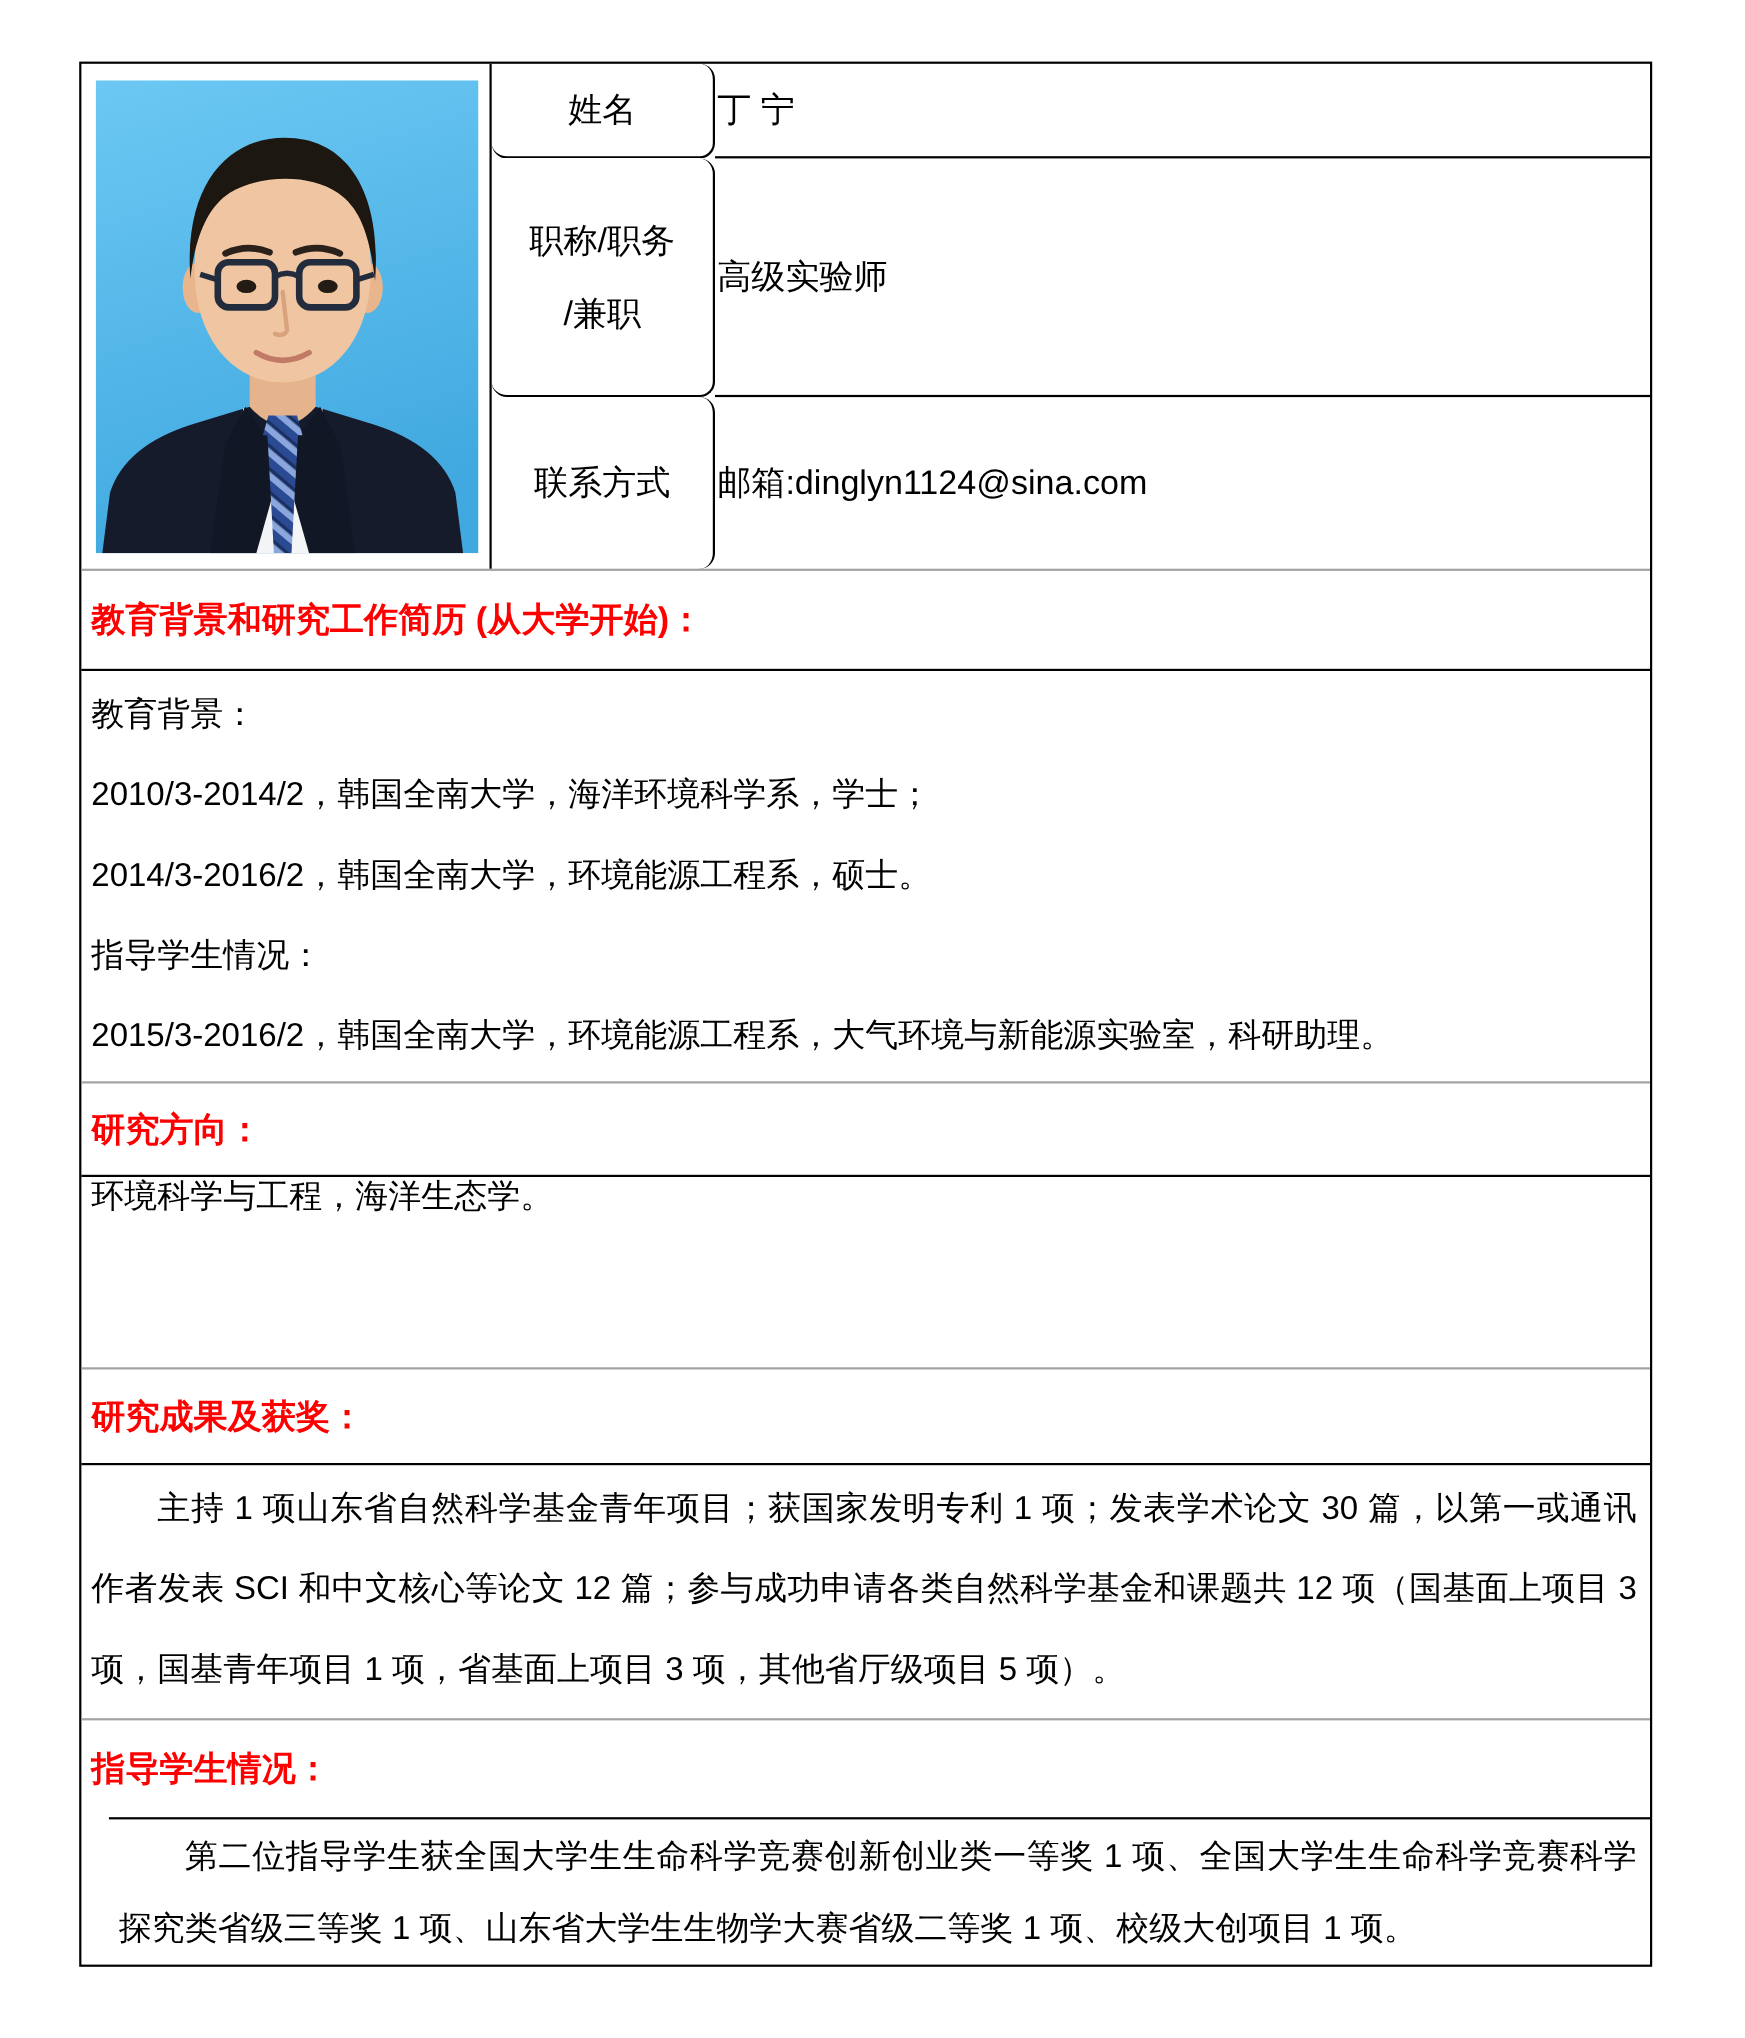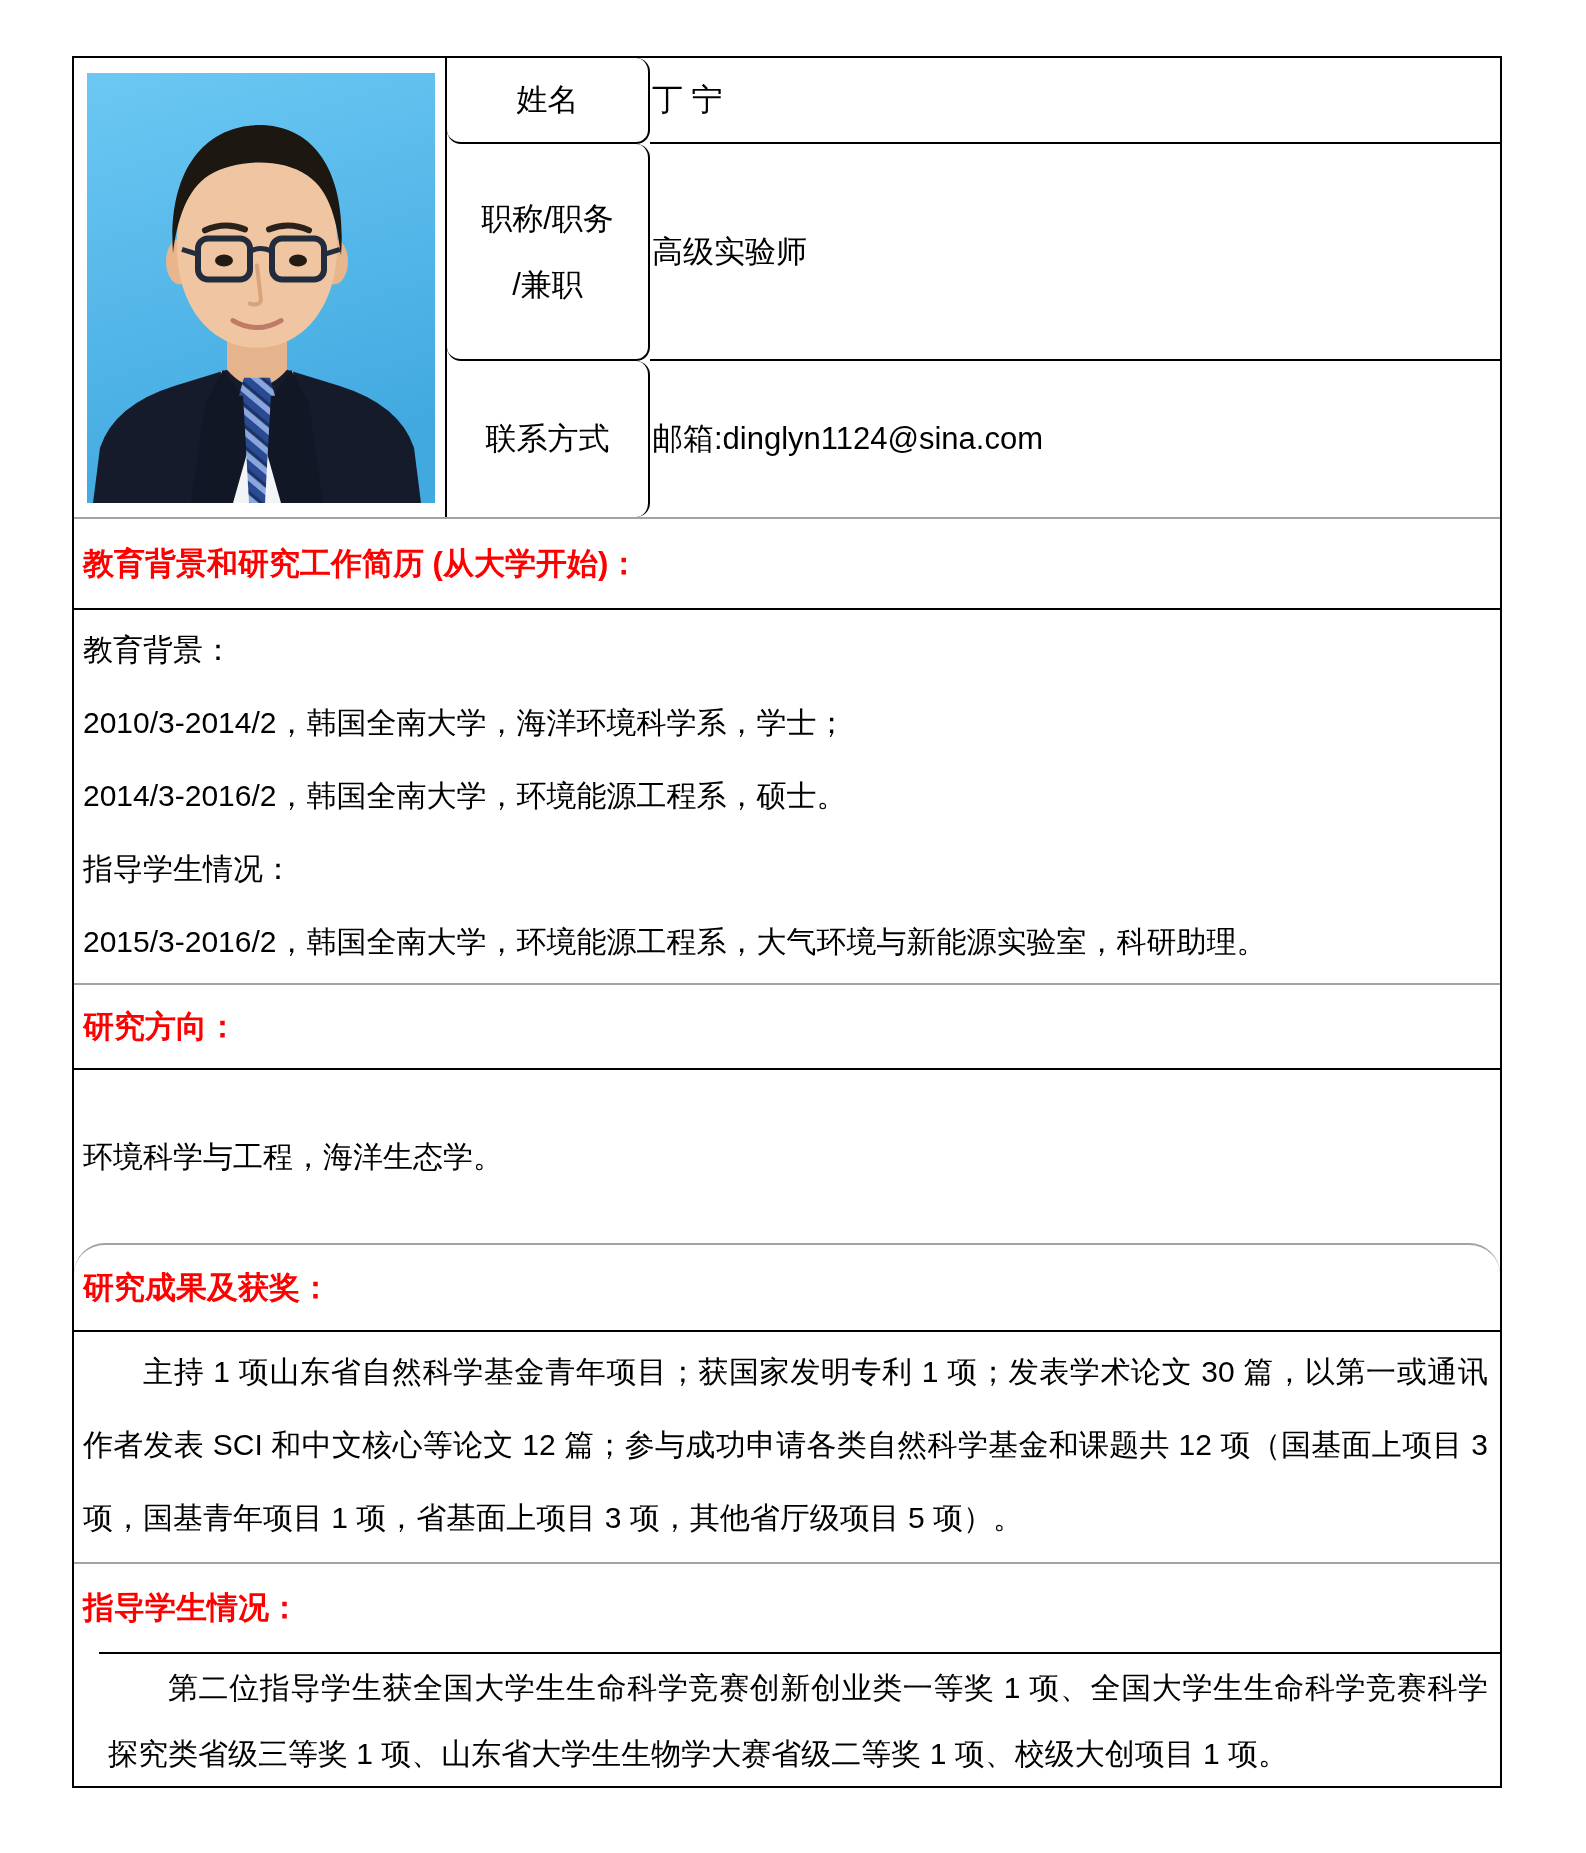--- a/index.html
+++ b/index.html
@@ -13,26 +13,26 @@
               padding:15px 10px 14px 13px;}
   .photo-cell svg{width:100%;height:100%;display:block;}
   .cell{box-sizing:border-box;display:flex;align-items:center;font-size:31px;}
   .label-cell{border-right:2px solid #000;flex-direction:column;justify-content:center;text-align:center;border-radius:14px;}
   .label-line{line-height:66px;white-space:nowrap;}
   .value-cell{padding-left:2px;white-space:nowrap;}
   .rb{border-bottom:2px solid #000;}
   
   .sec-title{border-top:2px solid #a3a3a3;box-sizing:border-box;display:flex;align-items:center;
              padding-left:9px;color:#ff0000;font-weight:700;font-size:31px;}
-  .t-edu{height:91px;} .t-dir{height:85px;} .t-ach{height:87px;border-radius:31px;} .t-stu{height:90px;}
+  .t-edu{height:91px;} .t-dir{height:85px;} .t-ach{height:87px;} .t-stu{height:90px;}
   .sec-body{border-top:2px solid #000;box-sizing:border-box;padding:0 12px 0 9px;font-size:30px;}
   .sec-body p{margin:0;line-height:73px;}
   .body-edu{height:375px;padding-top:3px;}
   .body-edu p{white-space:nowrap;}
-  .body-dir{height:175px;display:flex;align-items:center;}
+  .body-dir{height:175px;display:flex;}
   .body-dir p{line-height:36px;}
   .body-ach{height:232px;padding-top:3px;}
   .body-ach p{text-align:justify;text-indent:60px;}
   .body-stu{height:134px;padding-top:1px;margin-left:25px;}
   .body-stu p{text-align:justify;text-indent:60px;line-height:66px;}
 </style>
 </head>
 <body>
 
 <div class="page">

